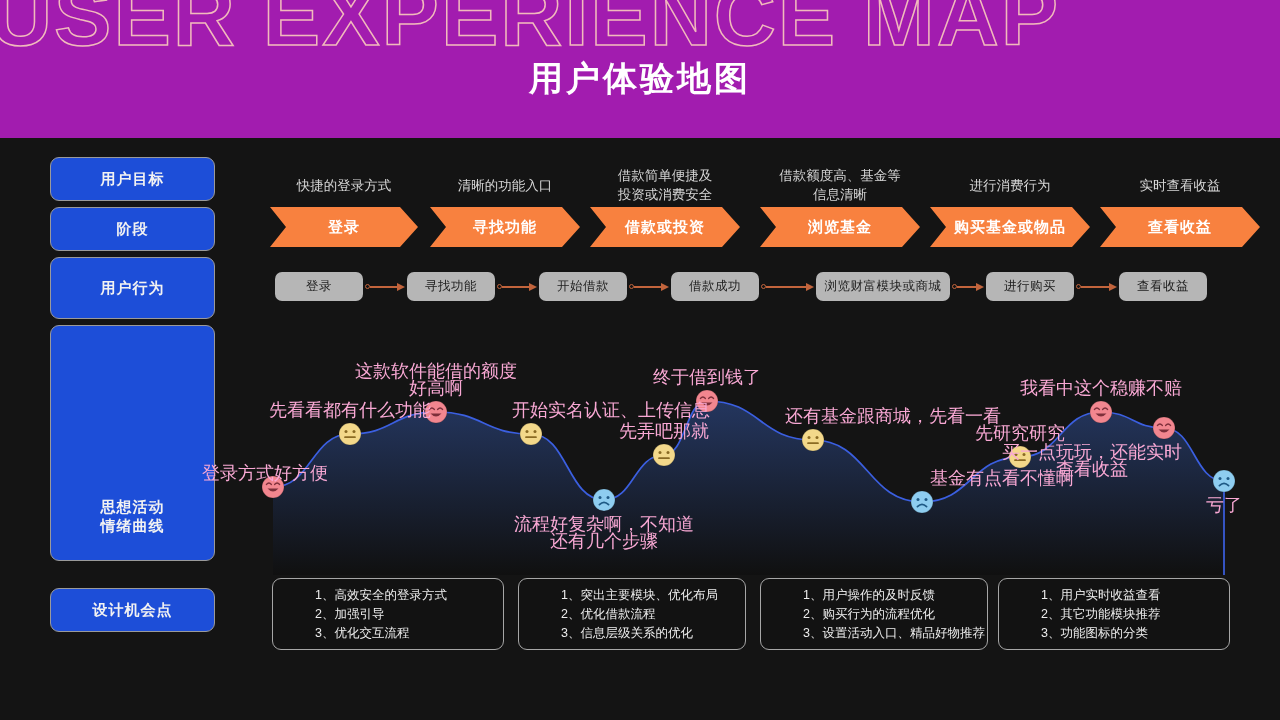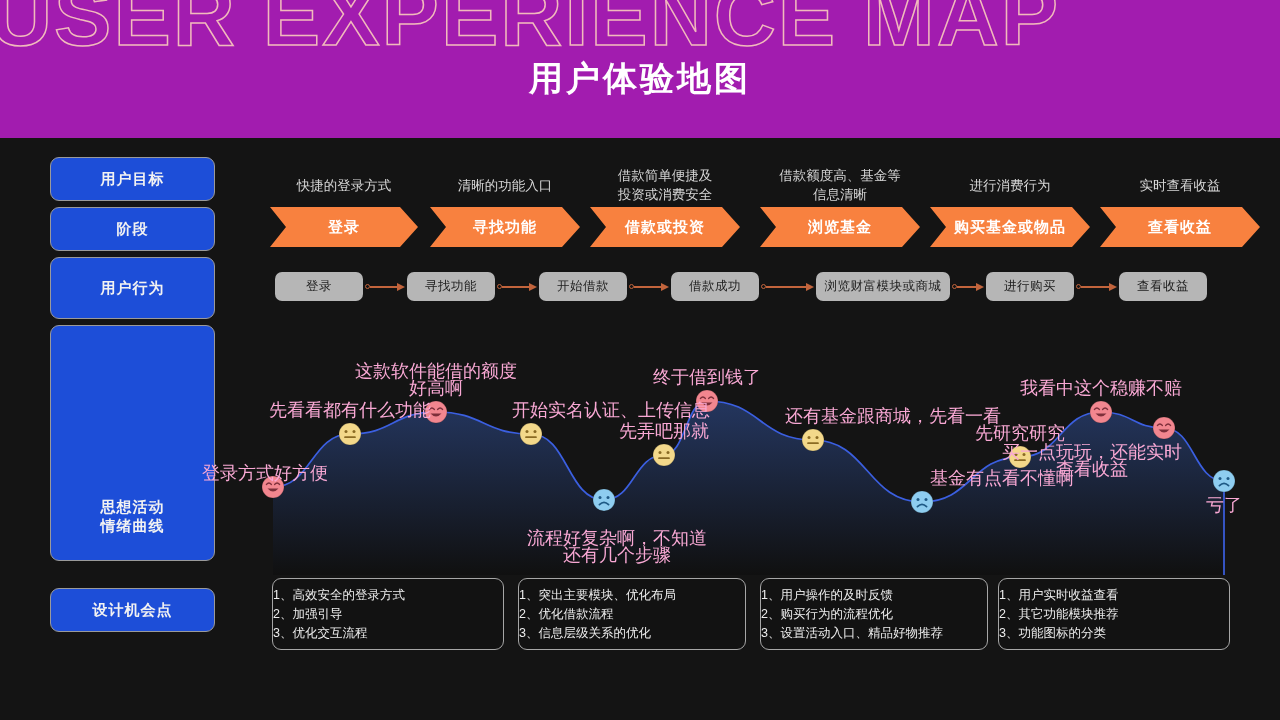--- a/index.html
+++ b/index.html
@@ -87,20 +87,21 @@
     text-align:center;white-space:nowrap;
   }
 
   
   .opps{position:absolute;left:250px;top:578px;width:1010px;height:72px;}
   .opp{
     position:absolute;top:0;height:72px;box-sizing:border-box;
     border:1px solid #a6a6a6;border-radius:9px;background:#121212;
     color:#ededed;font-size:12.5px;line-height:19px;
     display:flex;flex-direction:column;justify-content:center;
+    padding-left:42px;
   }
 </style>
 </head>
 <body>
 
 <div class="page">
 
   <div class="header">
     <div class="ghost">USER EXPERIENCE MAP</div>
     <div class="title">用户体验地图</div>
@@ -286,21 +287,21 @@
       <div class="elabel" style="top: 72px; left: 100px; transform: translateX(-50%);">
         <div>先看看都有什么功能</div>
       </div>
       <div class="elabel" style="top: 33px; left: 186px; transform: translateX(-50%);">
         <div>这款软件能借的额度</div>
         <div>好高啊</div>
       </div>
       <div class="elabel" style="top: 72px; left: 361px; transform: translateX(-50%);">
         <div>开始实名认证、上传信息</div>
       </div>
-      <div class="elabel" style="top: 186px; left: 367px; transform: translateX(-50%); margin-top: 14px;">
+      <div class="elabel" style="top: 186px; left: 354px; transform: translateX(-50%);">
         <div>流程好复杂啊，不知道</div>
         <div>还有几个步骤</div>
       </div>
       <div class="elabel" style="top: 93px; left: 414px; transform: translateX(-50%);">
         <div>先弄吧那就</div>
       </div>
       <div class="elabel" style="top: 39px; left: 457px; transform: translateX(-50%);">
         <div>终于借到钱了</div>
       </div>
       <div class="elabel" style="top: 78px; left: 643px; transform: translateX(-50%);">

